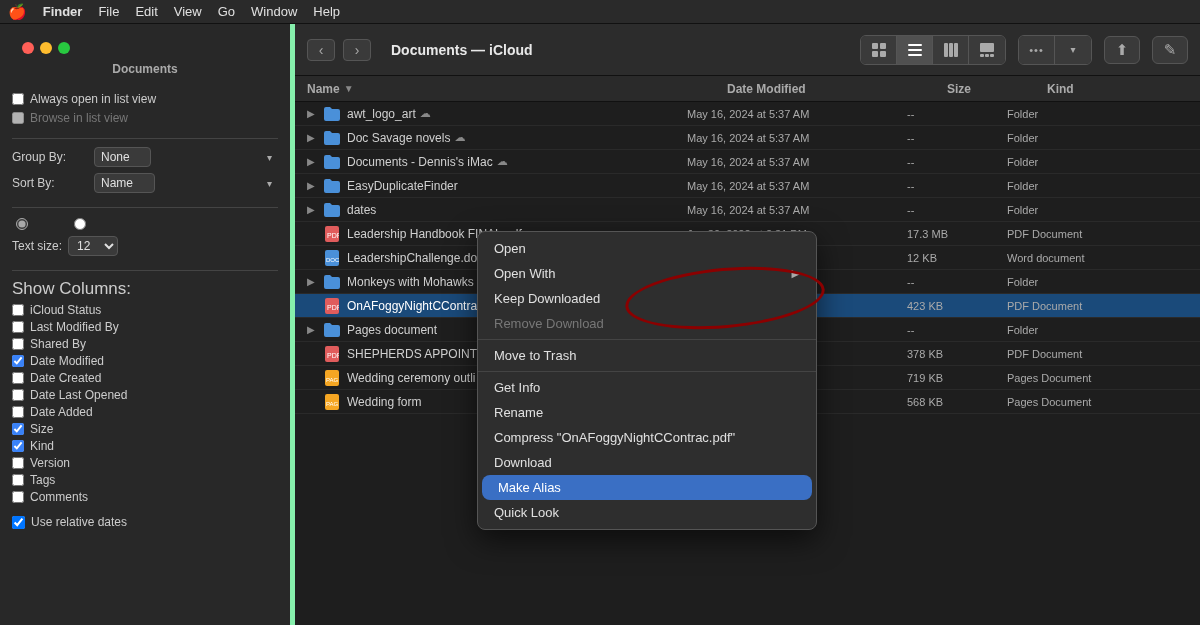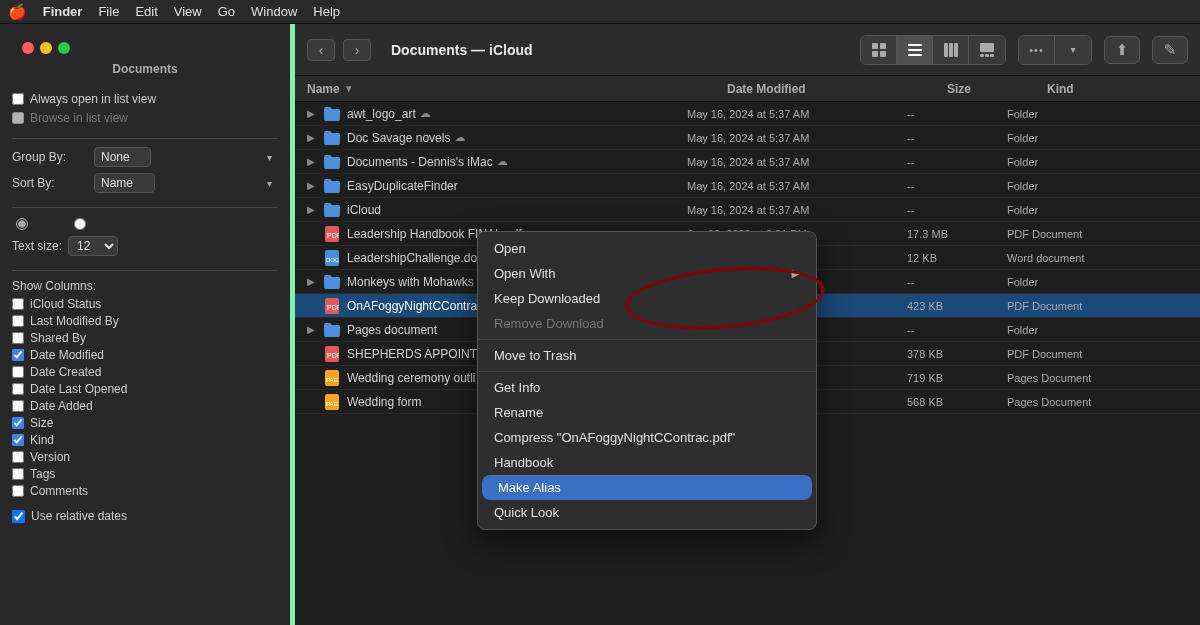--- a/index.html
+++ b/index.html
@@ -163,21 +163,21 @@
     .text-size-select {
       background: #3a3a3a;
       border: 1px solid #555;
       color: #e0e0e0;
       border-radius: 4px;
       padding: 1px 4px;
       font-size: 12px;
       width: 50px;
     }
     .show-columns-label {
-      font-size: 12px;
+      font-size: 17px;
       color: #ccc;
       margin-bottom: 4px;
       font-weight: 500;
     }
     .column-checkbox {
       display: flex;
       align-items: center;
       gap: 6px;
       margin-bottom: 3px;
       font-size: 12px;
@@ -645,21 +645,21 @@
             <div class="row-kind">Folder</div>
           </div>
           <div class="file-row">
             <div class="row-name">
               <span class="expand-arrow">▶</span>
               <span class="file-icon">
                 <svg width="16" height="14" viewBox="0 0 16 14" fill="#4a90d9">
                   <path d="M0 2a2 2 0 012-2h4l2 2h6a2 2 0 012 2v8a2 2 0 01-2 2H2a2 2 0 01-2-2V2z"></path>
                 </svg>
               </span>
-              <span>iCloud</span>
+              <span>dates</span>
             </div>
             <div class="row-date">May 16, 2024 at 5:37 AM</div>
             <div class="row-size">--</div>
             <div class="row-kind">Folder</div>
           </div>
           <div class="file-row">
             <div class="row-name">
               <span class="expand-arrow"></span>
               <span class="file-icon">
                 <svg width="14" height="16" viewBox="0 0 14 16" fill="none">
@@ -802,21 +802,21 @@
             <div class="ctx-item">
               <span>Get Info</span>
             </div>
             <div class="ctx-item">
               <span>Rename</span>
             </div>
             <div class="ctx-item">
               <span>Compress "OnAFoggyNightCContrac.pdf"</span>
             </div>
             <div class="ctx-item">
-              <span>Handbook</span>
+              <span>Download</span>
             </div>
             <div class="ctx-item active">
               <span>Make Alias</span>
             </div>
             <div class="ctx-item">
               <span>Quick Look</span>
             </div>
           </div>
       </div>
 

